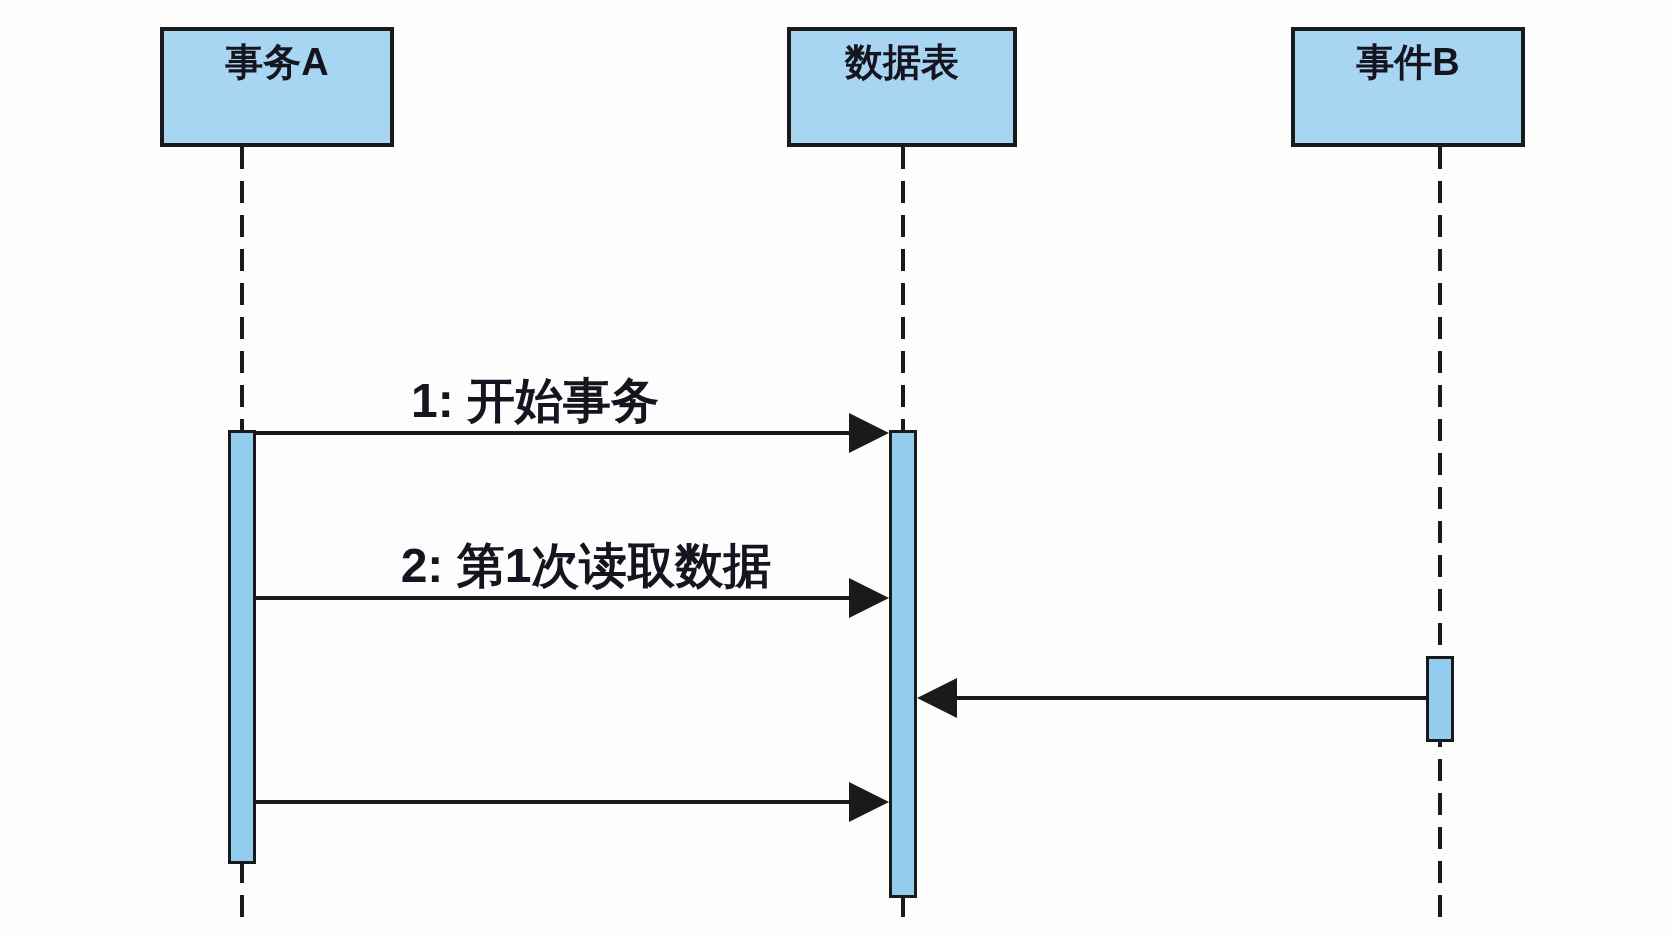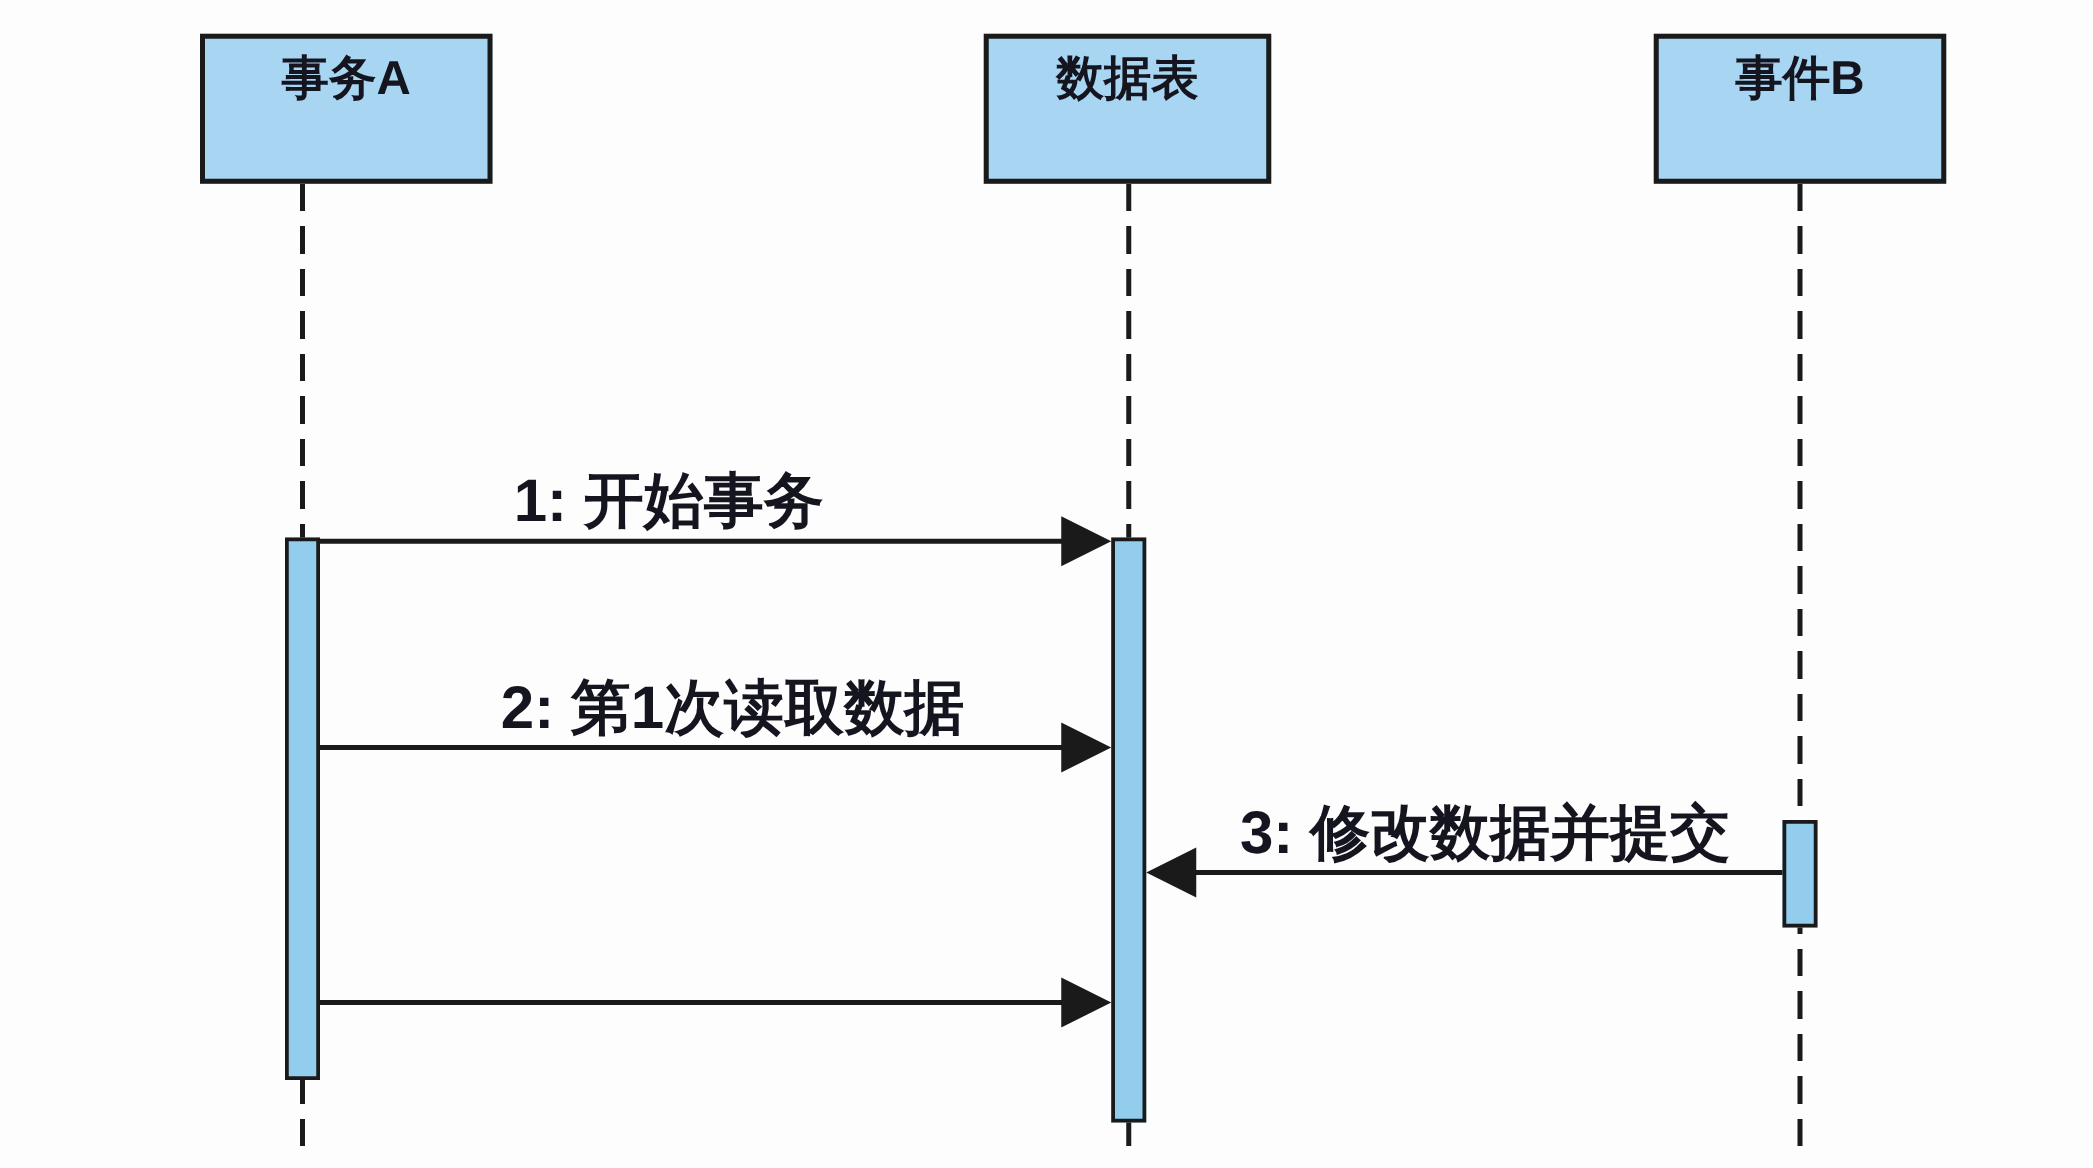--- a/index.html
+++ b/index.html
@@ -80,36 +80,35 @@
   <div class="lifeline" style="left:240px; top:147px; height:770px;"></div>
   <div class="lifeline" style="left:901px; top:147px; height:770px;"></div>
   <div class="lifeline" style="left:1438px; top:147px; height:770px;"></div>
 
   <div class="actor-box" style="left:128px; top:27px; width:234px; height:120px;margin-left:32px;">
     <span>事务A</span>
   </div>
   <div class="actor-box" style="left:787px; top:27px; width:230px; height:120px;">
     <span>数据表</span>
   </div>
-  <div class="actor-box" style="left:1323px; top:27px; width:234px; height:120px;">
+  <div class="actor-box" style="left:1291px; top:27px; width:234px; height:120px;">
     <span>事件B</span>
   </div>
 
   <div class="activation" style="left:228px; top:430px; width:28px; height:434px;"></div>
   <div class="activation" style="left:889px; top:430px; width:28px; height:468px;"></div>
   <div class="activation" style="left:1426px; top:656px; width:28px; height:86px;"></div>
 
   <div class="msg-label" style="left:535px; top:369px;">1: 开始事务</div>
   <div class="msg-line" style="left:256px; top:431px; width:600px;"></div>
   <div class="arrow-right" style="left:849px; top:413px;"></div>
 
   <div class="msg-label" style="left:586px; top:534px;">2: 第1次读取数据</div>
   <div class="msg-line" style="left:256px; top:596px; width:600px;"></div>
   <div class="arrow-right" style="left:849px; top:578px;"></div>
 
-  <div class="msg-label" style="left:1188px; top:634px;">3: 修改数据并提交</div>
   <div class="msg-line" style="left:953px; top:696px; width:473px;"></div>
   <div class="arrow-left" style="left:917px; top:678px;"></div>
 
   <div class="msg-line" style="left:256px; top:800px; width:600px;"></div>
   <div class="arrow-right" style="left:849px; top:782px;"></div>
 
 </div>
 
 </body></html>

